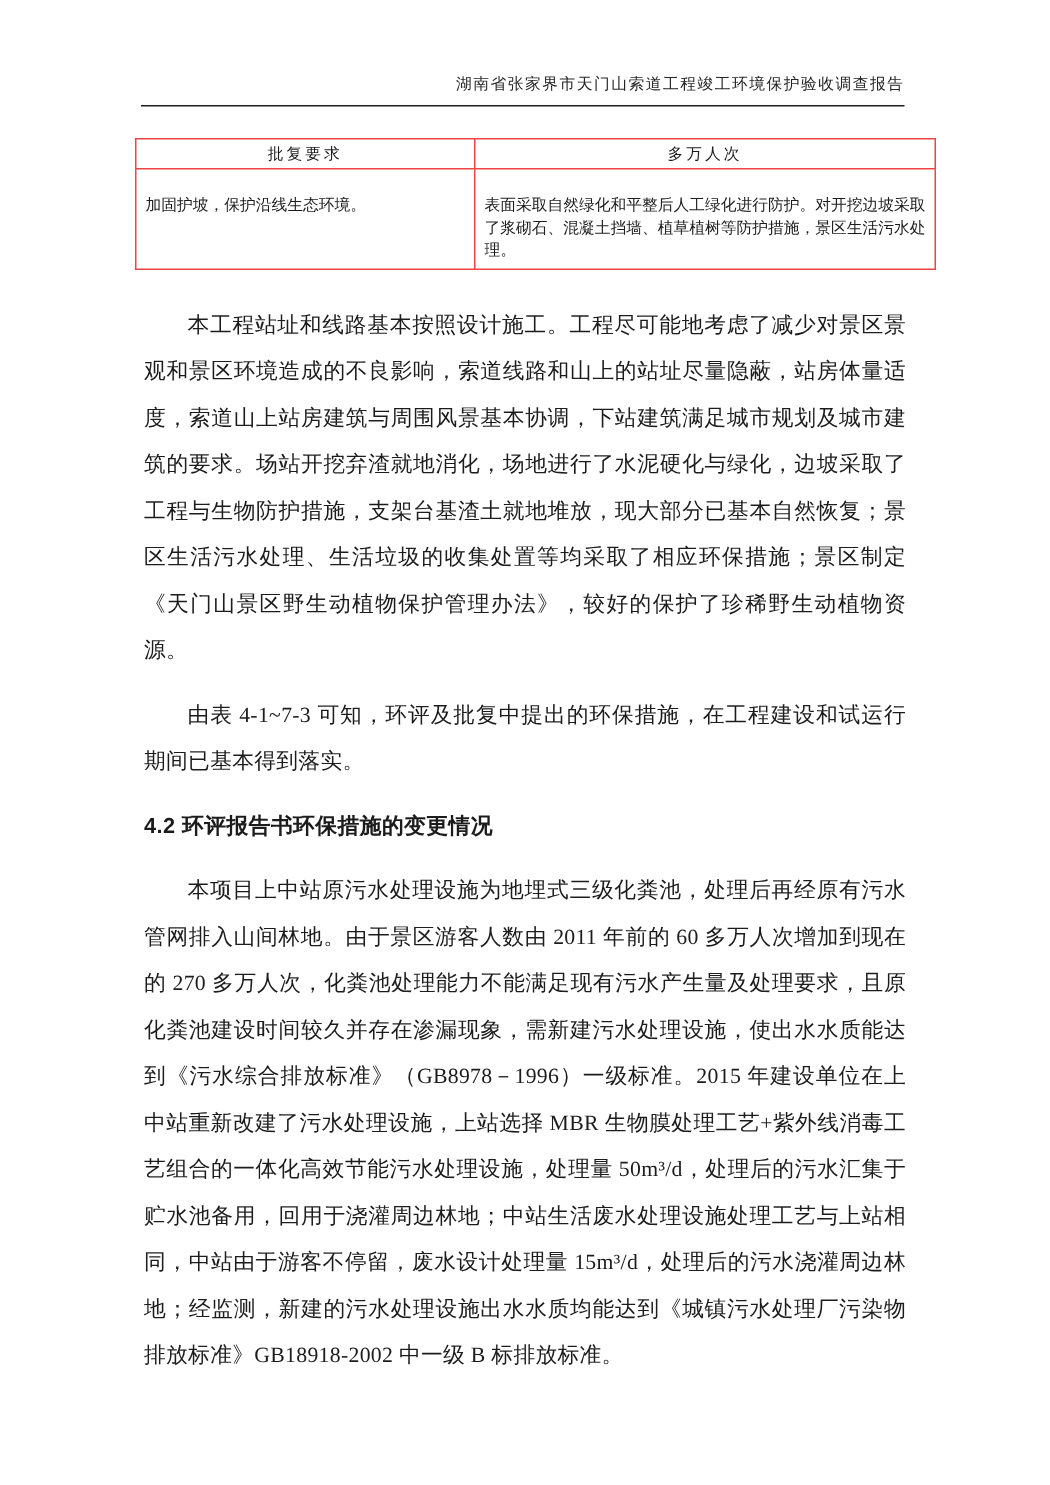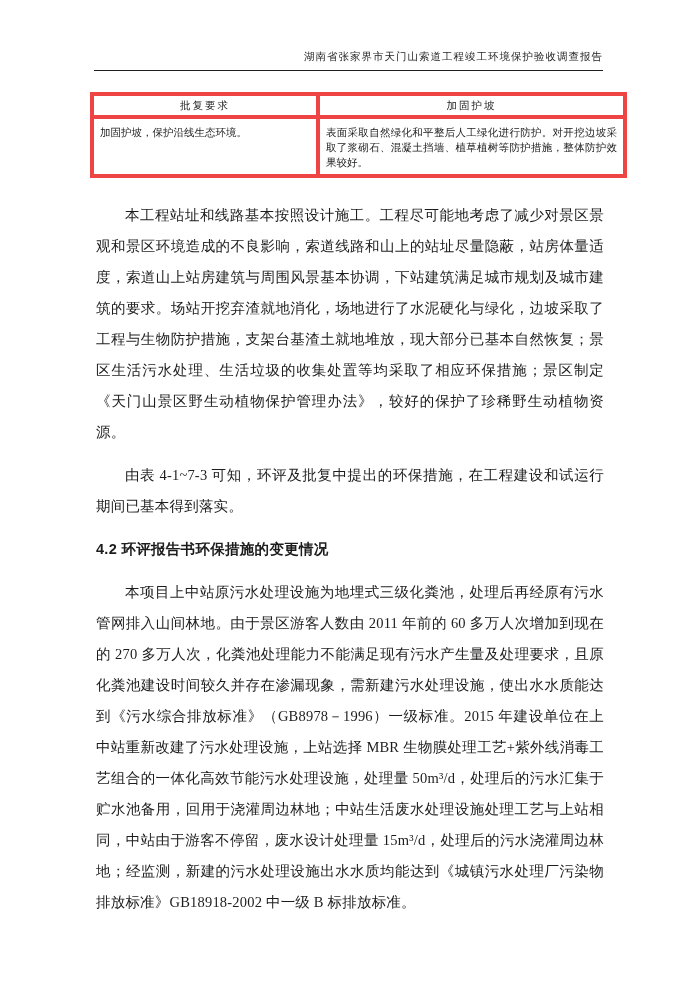--- a/index.html
+++ b/index.html
@@ -34,33 +34,33 @@
   .approval-table {
     border-collapse: collapse;
     table-layout: fixed;
     width: 533px;
     margin: 21px 5px 0 6px;
     font-size: 10.5px;
     color: #1c1c1c;
     border: 1.5px solid #1a1a1a;
   }
   .approval-table th, .approval-table td {
-    border: 4px solid #ef4444;
+    border: 1px solid #ef4444;
   }
   .approval-table th {
     font-weight: normal;
     height: 19px;
     text-align: center;
     vertical-align: middle;
     padding: 0;
     letter-spacing: 2px;
   }
   .approval-table td {
     vertical-align: top;
-    padding: 6px 6px 4px 6px;
+    padding: 17px 6px 4px 6px;
     line-height: 15px;
     height: 46px;
     box-sizing: border-box;
   }
   .approval-table td.cell-impl { text-align: justify; }
   .col-req { width: 226px; }
   .col-impl { width: 307px; }
   
   .body-text { margin-top: 22px; }
   .body-text p {
@@ -102,27 +102,27 @@
   </div>
 
   <table class="approval-table">
     <colgroup>
       <col class="col-req">
       <col class="col-impl">
     </colgroup>
     <thead>
       <tr>
         <th>批复要求</th>
-        <th>加固护坡</th>
+        <th>多万人次</th>
       </tr>
     </thead>
     <tbody>
       <tr>
         <td class="cell-req">加固护坡，保护沿线生态环境。</td>
-        <td class="cell-impl">表面采取自然绿化和平整后人工绿化进行防护。对开挖边坡采取了浆砌石、混凝土挡墙、植草植树等防护措施，整体防护效果较好。</td>
+        <td class="cell-impl">表面采取自然绿化和平整后人工绿化进行防护。对开挖边坡采取了浆砌石、混凝土挡墙、植草植树等防护措施，景区生活污水处理。</td>
       </tr>
     </tbody>
   </table>
 
   <div class="body-text">
     <p>本工程站址和线路基本按照设计施工。工程尽可能地考虑了减少对景区景观和景区环境造成的不良影响，索道线路和山上的站址尽量隐蔽，站房体量适度，索道山上站房建筑与周围风景基本协调，下站建筑满足城市规划及城市建筑的要求。场站开挖弃渣就地消化，场地进行了水泥硬化与绿化，边坡采取了工程与生物防护措施，支架台基渣土就地堆放，现大部分已基本自然恢复；景区生活污水处理、生活垃圾的收集处置等均采取了相应环保措施；景区制定《天门山景区野生动植物保护管理办法》，较好的保护了珍稀野生动植物资源。</p>
     <p>由表 4-1~7-3 可知，环评及批复中提出的环保措施，在工程建设和试运行期间已基本得到落实。</p>
     <h2>4.2 环评报告书环保措施的变更情况</h2>
     <p>本项目上中站原污水处理设施为地埋式三级化粪池，处理后再经原有污水管网排入山间林地。由于景区游客人数由 2011 年前的 60 多万人次增加到现在的 270 多万人次，化粪池处理能力不能满足现有污水产生量及处理要求，且原化粪池建设时间较久并存在渗漏现象，需新建污水处理设施，使出水水质能达到《污水综合排放标准》（GB8978－1996）一级标准。2015 年建设单位在上中站重新改建了污水处理设施，上站选择 MBR 生物膜处理工艺+紫外线消毒工艺组合的一体化高效节能污水处理设施，处理量 50m³/d，处理后的污水汇集于贮水池备用，回用于浇灌周边林地；中站生活废水处理设施处理工艺与上站相同，中站由于游客不停留，废水设计处理量 15m³/d，处理后的污水浇灌周边林地；经监测，新建的污水处理设施出水水质均能达到《城镇污水处理厂污染物排放标准》GB18918-2002 中一级 B 标排放标准。</p>
   </div>

